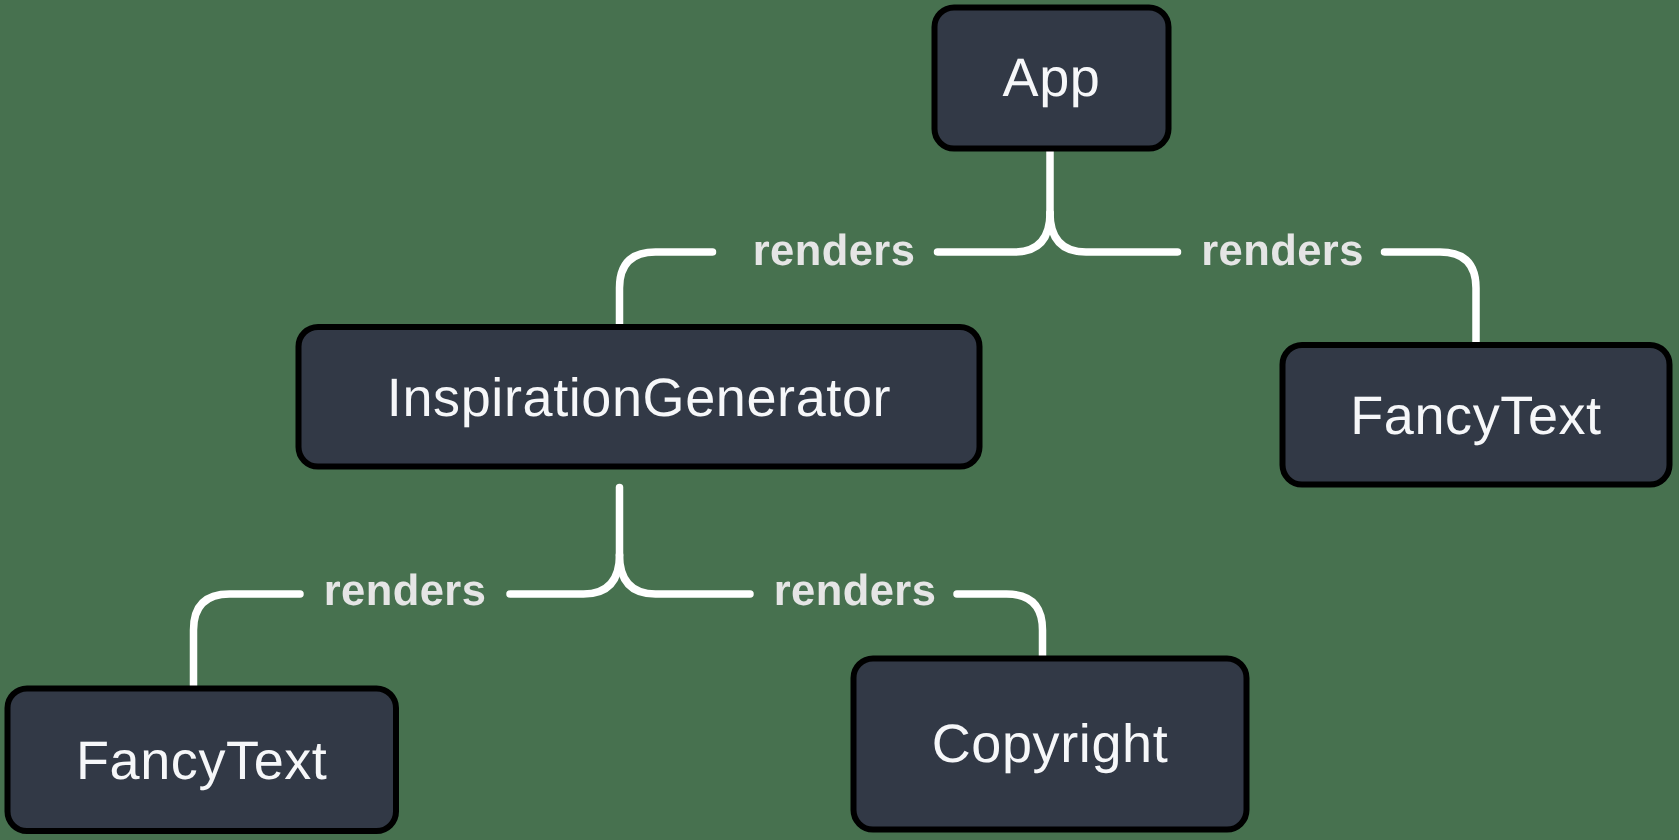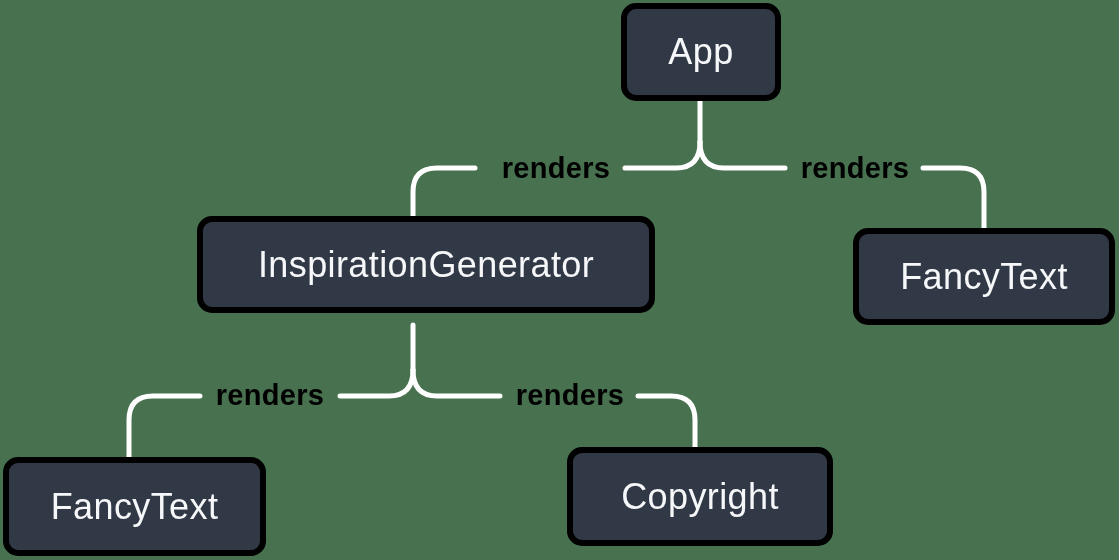--- a/index.html
+++ b/index.html
@@ -26,35 +26,35 @@
   .connectors path {
     fill: none;
     stroke: #FFFFFF;
     stroke-width: 5;
     stroke-linecap: round;
   }
   .node {
     position: absolute;
     box-sizing: border-box;
     background: #323946;
-    border: 6px solid #000000;
+    border: 4px solid #000000;
     border-radius: 15px;
     color: #F6F7F9;
     font-size: 36px;
     font-weight: 400;
     letter-spacing: 0.4px;
     display: flex;
     align-items: center;
     justify-content: center;
     white-space: nowrap;
   }
   .edge-label {
     position: absolute;
     transform: translate(-50%, -50%);
-    color: #000000;
+    color: #e5e5e5;
     font-size: 29px;
     font-weight: 700;
     letter-spacing: 0.3px;
     white-space: nowrap;
   }
 </style>
 </head>
 <body>
 
 <div class="stage">
@@ -75,21 +75,21 @@
   </svg>
 
   <div class="node" style="left:621px; top:3px; width:160px; height:98px;">App</div>
 
   <div class="node" style="left:197px; top:216px; width:458px; height:97px;">InspirationGenerator</div>
 
   <div class="node" style="left:853px; top:228px; width:262px; height:97px;">FancyText</div>
 
   <div class="node" style="left:3px; top:457px; width:263px; height:99px;">FancyText</div>
 
-  <div class="node" style="left:567px; top:447px; width:266px; height:99px;">Copyright</div>
+  <div class="node" style="left:567px; top:437px; width:266px; height:118px;">Copyright</div>
 
   <span class="edge-label" style="left:556px; top:168px;">renders</span>
 
   <span class="edge-label" style="left:855px; top:168px;">renders</span>
 
   <span class="edge-label" style="left:270px; top:395px;">renders</span>
 
   <span class="edge-label" style="left:570px; top:395px;">renders</span>
 
 </div>

